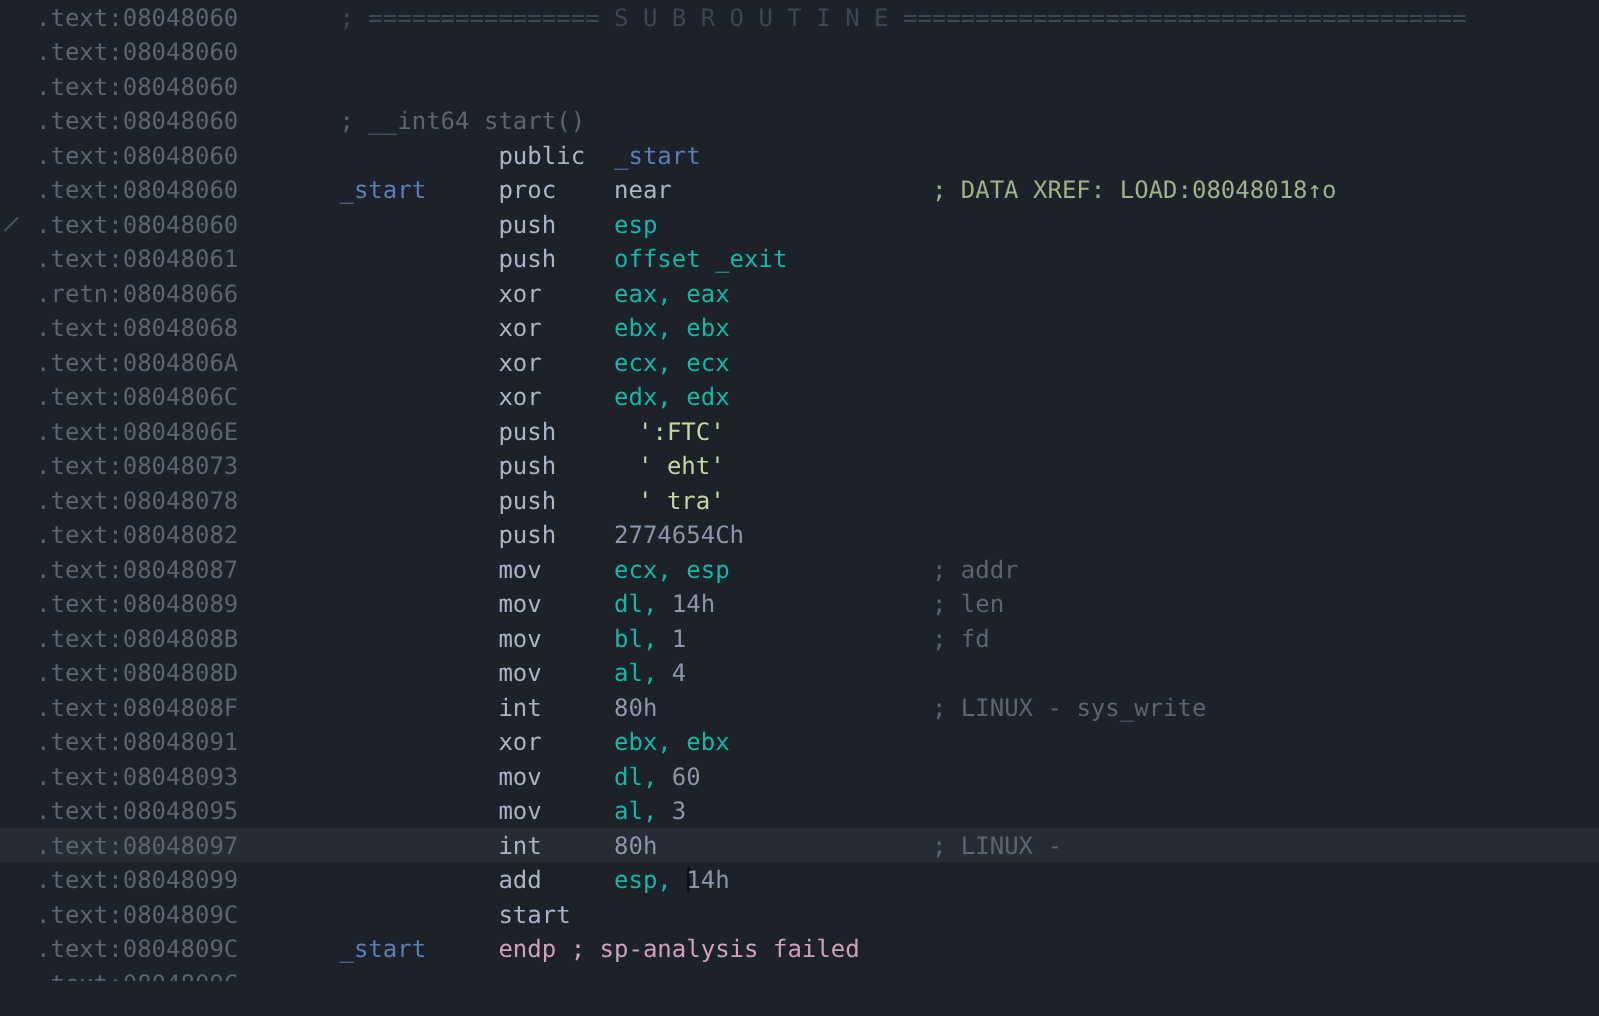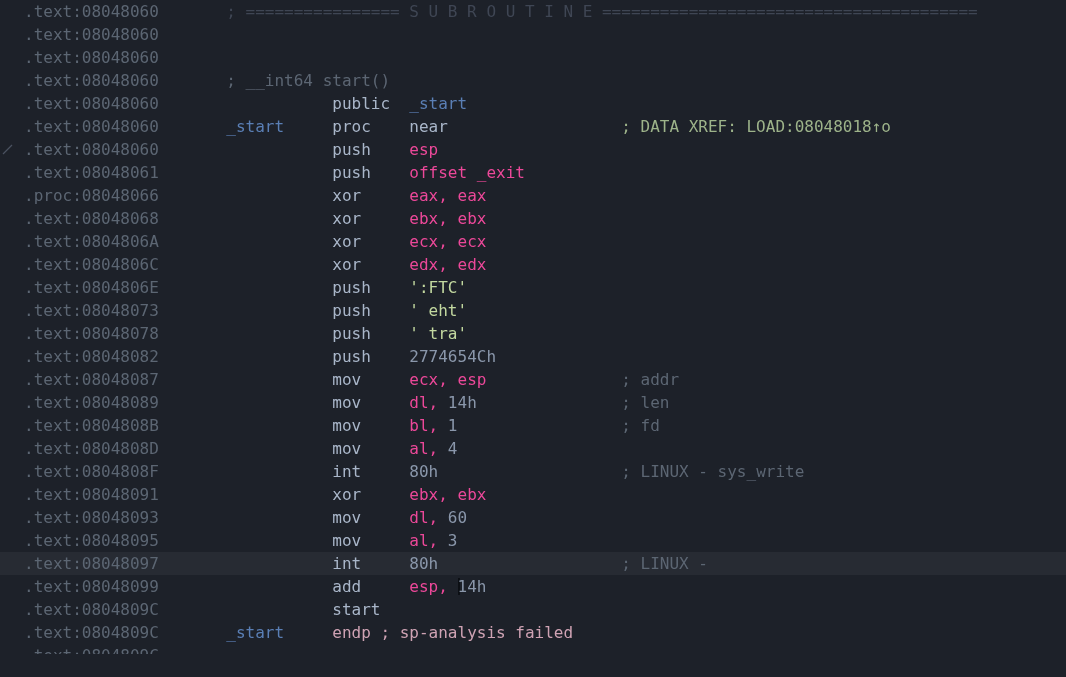--- a/index.html
+++ b/index.html
@@ -34,23 +34,23 @@
     box-sizing: border-box;
   }
   .code-line.highlighted {
     background: #272b33;
   }
 
   
   .addr      { color: #5c6673; }
   .label     { color: #5a7fb5; }
   .mnemonic  { color: #a9b6c9; }
-  .reg       { color: #ec4899; }
+  .reg       { color: #14b8a6; }
   .num       { color: #8a97ab; }
-  .str       { color: #c3d9a0; }
+  .str       { color: #c3d9a0; margin-left: 16px; }
   .comment   { color: #5c6673; }
   .xref      { color: #9db38a; margin-top: 36px; }
   .endp      { color: #cfa3b4; }
   .sep       { color: #3f4654; }
 
   
   .gutter-mark {
     position: absolute;
     left: 2px;
     top: 6px;
@@ -96,21 +96,21 @@
       <div class="code-line"><span class="addr">.text:08048060       </span><span class="sep">; ================ S U B R O U T I N E =======================================</span></div>
       <div class="code-line"><span class="addr">.text:08048060       </span></div>
       <div class="code-line"><span class="addr">.text:08048060       </span></div>
       <div class="code-line"><span class="addr">.text:08048060       </span><span class="comment">; __int64 start()</span></div>
       <div class="code-line"><span class="addr">.text:08048060       </span><span class="label">           </span><span class="mnemonic">public  </span><span><span class="label">_start</span></span></div>
       <div class="code-line"><span class="addr">.text:08048060       </span><span class="label">_start     </span><span class="mnemonic">proc    </span><span><span class="mnemonic">near</span></span><span class="mnemonic">                  </span><span class="xref">; DATA XREF: LOAD:08048018↑o</span></div>
       <div class="code-line"><span class="gutter-mark"><svg width="11" height="11" viewBox="0 0 11 11">
             <path d="M1 10 L10 1" stroke="#4a5160" stroke-width="1.3" fill="none"></path>
           </svg></span><span class="addr">.text:08048060       </span><span class="label">           </span><span class="mnemonic">push    </span><span><span class="reg">esp</span></span></div>
       <div class="code-line"><span class="addr">.text:08048061       </span><span class="label">           </span><span class="mnemonic">push    </span><span><span class="reg">offset _exit</span></span></div>
-      <div class="code-line"><span class="addr">.proc:08048066       </span><span class="label">           </span><span class="mnemonic">xor     </span><span><span class="reg">eax, eax</span></span></div>
+      <div class="code-line"><span class="addr">.retn:08048066       </span><span class="label">           </span><span class="mnemonic">xor     </span><span><span class="reg">eax, eax</span></span></div>
       <div class="code-line"><span class="addr">.text:08048068       </span><span class="label">           </span><span class="mnemonic">xor     </span><span><span class="reg">ebx, ebx</span></span></div>
       <div class="code-line"><span class="addr">.text:0804806A       </span><span class="label">           </span><span class="mnemonic">xor     </span><span><span class="reg">ecx, ecx</span></span></div>
       <div class="code-line"><span class="addr">.text:0804806C       </span><span class="label">           </span><span class="mnemonic">xor     </span><span><span class="reg">edx, edx</span></span></div>
       <div class="code-line"><span class="addr">.text:0804806E       </span><span class="label">           </span><span class="mnemonic">push    </span><span><span class="str">':FTC'</span></span></div>
       <div class="code-line"><span class="addr">.text:08048073       </span><span class="label">           </span><span class="mnemonic">push    </span><span><span class="str">' eht'</span></span></div>
       <div class="code-line"><span class="addr">.text:08048078       </span><span class="label">           </span><span class="mnemonic">push    </span><span><span class="str">' tra'</span></span></div>
       <div class="code-line"><span class="addr">.text:08048082       </span><span class="label">           </span><span class="mnemonic">push    </span><span><span class="num">2774654Ch</span></span></div>
       <div class="code-line"><span class="addr">.text:08048087       </span><span class="label">           </span><span class="mnemonic">mov     </span><span><span class="reg">ecx, esp</span></span><span class="mnemonic">              </span><span class="comment">; addr</span></div>
       <div class="code-line"><span class="addr">.text:08048089       </span><span class="label">           </span><span class="mnemonic">mov     </span><span><span class="reg">dl, </span><span class="num">14h</span></span><span class="mnemonic">               </span><span class="comment">; len</span></div>
       <div class="code-line"><span class="addr">.text:0804808B       </span><span class="label">           </span><span class="mnemonic">mov     </span><span><span class="reg">bl, </span><span class="num">1</span></span><span class="mnemonic">                 </span><span class="comment">; fd</span></div>

